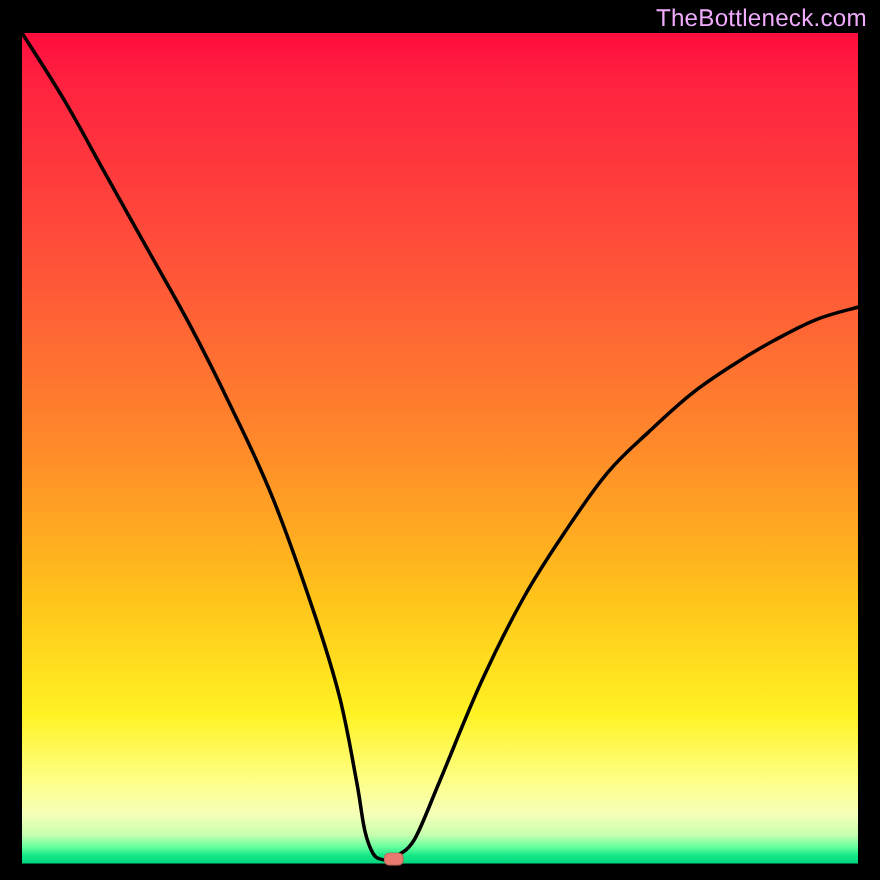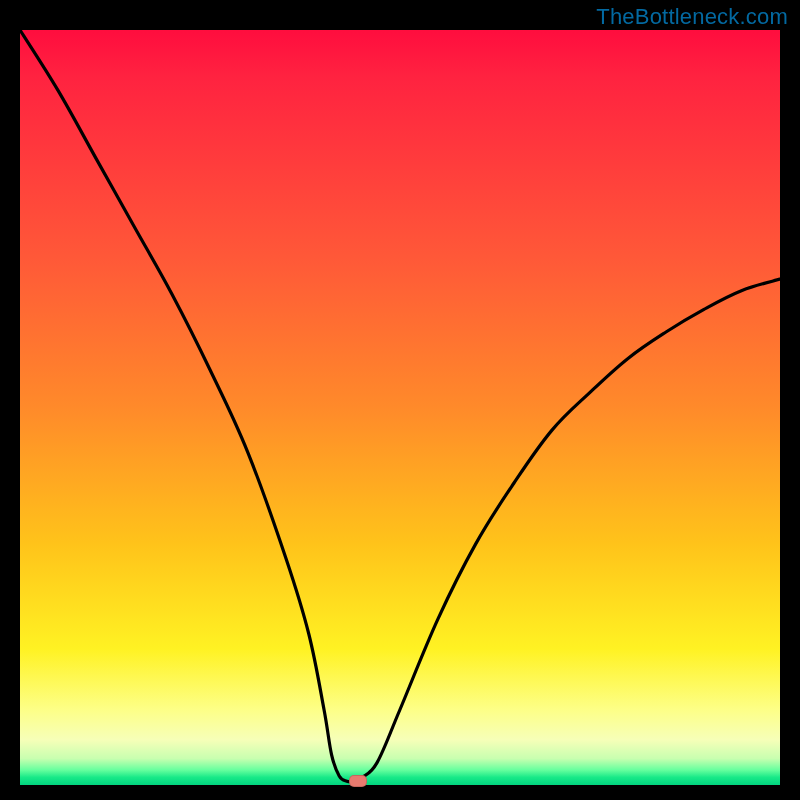--- a/index.html
+++ b/index.html
@@ -14,21 +14,21 @@
   .stage {
     position: relative;
     width: 800px;
     height: 800px;
     background: #000;
   }
   .watermark {
     position: absolute;
     top: 4px;
     right: 12px;
-    color: #0369a1;
+    color: #f0abfc;
     font-size: 22px;
     font-weight: 500;
     letter-spacing: 0.2px;
     z-index: 5;
   }
   .plot {
     position: absolute;
     left: 20px;
     top: 30px;
     width: 760px;

